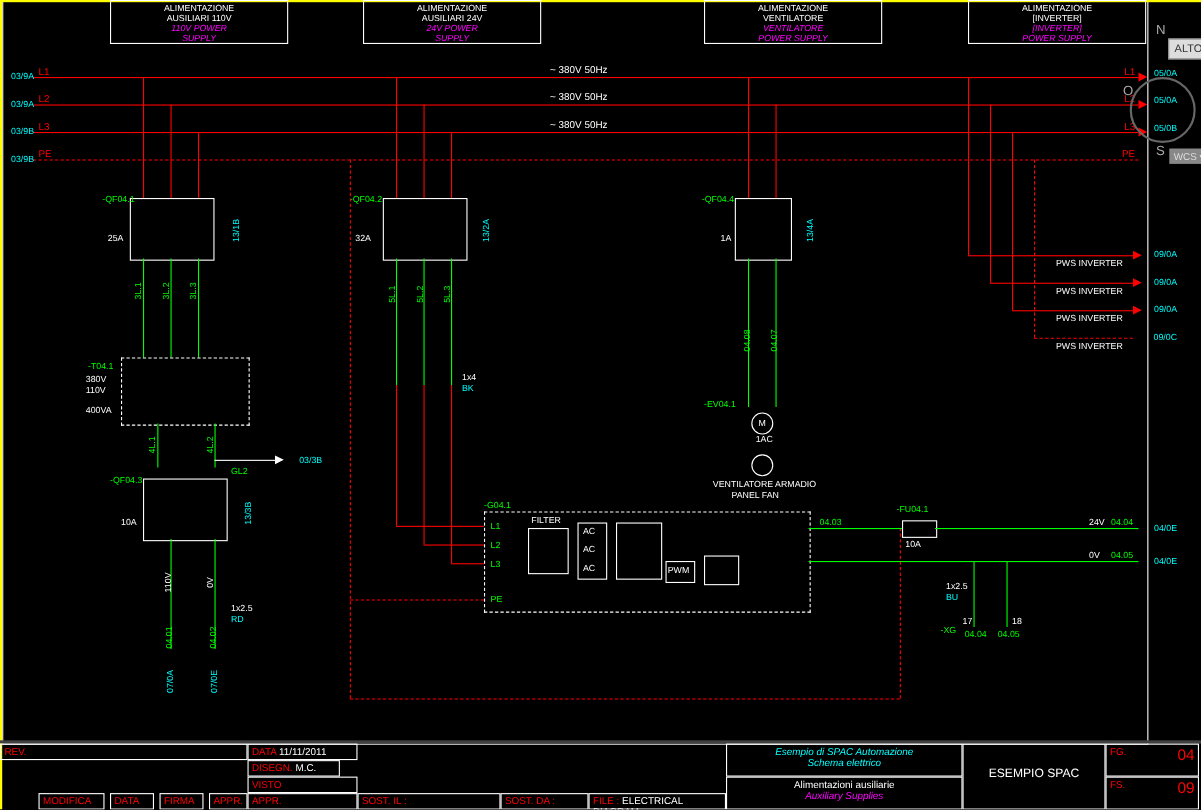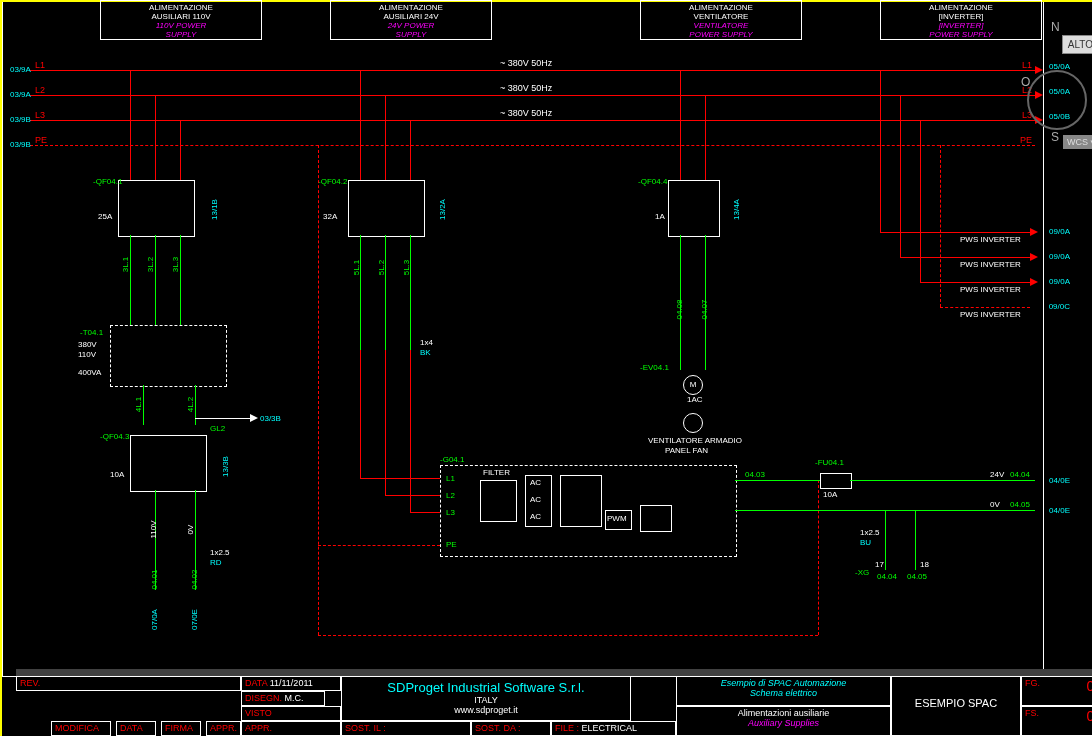--- a/index.html
+++ b/index.html
@@ -22,21 +22,21 @@
 
 .t{position:absolute;white-space:nowrap}
 .sm{font-size:8px}
 
 
 .hdr{position:absolute;top:0;border:1px solid #fff;height:36px;text-align:center;font-size:9px;padding-top:2px}
 .hdr .l1{color:#fff;font-size:8px}
 .hdr .l2{color:#f0f;font-size:8px;font-style:italic}
 
 
-.tb{position:absolute;bottom:0;left:16px;right:0;height:60px;border-top:7px solid #404040}
+.tb{position:absolute;bottom:0;left:0;right:0;height:60px;border-top:3px solid #404040}
 .tbcell{position:absolute;border:1px solid #fff;font-size:9px;padding:1px 3px;box-sizing:border-box}
 
 
 .compass{position:absolute;right:-5px;top:30px;width:70px;height:140px}
 .compass .ring{width:56px;height:56px;border:2px solid #666;border-radius:50%;position:absolute;top:40px;left:0}
 .compass .btn{position:absolute;right:-2px;top:5px;background:#ddd;color:#333;padding:3px 5px;font-size:10px;border:1px solid #888}
 .compass .wcs{position:absolute;right:-2px;top:105px;background:#888;color:#ddd;padding:2px 4px;font-size:9px}
 
 
 .box{position:absolute;border:1px solid #fff;background:transparent}
@@ -150,21 +150,21 @@
 <div class="t sm" style="left:78px;top:340px">380V</div>
 <div class="t sm" style="left:78px;top:350px">110V</div>
 <div class="t sm" style="left:78px;top:368px">400VA</div>
 <div class="v grn" style="left:143px;top:385px;height:40px"></div>
 <div class="v grn" style="left:195px;top:385px;height:40px"></div>
 <div class="t grnT sm" style="left:131px;top:400px;transform:rotate(-90deg)">4L.1</div>
 <div class="t grnT sm" style="left:183px;top:400px;transform:rotate(-90deg)">4L.2</div>
 <div class="t grnT sm" style="left:210px;top:424px">GL2</div>
 <div class="h wht" style="left:195px;top:418px;width:55px"></div>
 <div class="arr arrW" style="left:250px;top:414px"></div>
-<div class="t cyn sm" style="left:260px;top:414px">03/3B</div>
+<div class="t cyn sm" style="left:272px;top:414px">03/3B</div>
 
 <div class="box" style="left:130px;top:435px;width:75px;height:55px"></div>
 <div class="t grnT sm" style="left:100px;top:432px">-QF04.3</div>
 <div class="t sm" style="left:110px;top:470px">10A</div>
 <div class="t cyn sm" style="left:215px;top:462px;transform:rotate(-90deg)">13/3B</div>
 <div class="v grn" style="left:155px;top:490px;height:100px"></div>
 <div class="v grn" style="left:195px;top:490px;height:100px"></div>
 <div class="t sm" style="left:144px;top:525px;transform:rotate(-90deg)">110V</div>
 <div class="t sm" style="left:186px;top:525px;transform:rotate(-90deg)">0V</div>
 <div class="t sm" style="left:210px;top:548px">1x2.5</div>
@@ -275,42 +275,37 @@
 <div class="tbcell" style="left:35px;top:45px;width:60px;height:15px"><span class="redT">MODIFICA</span></div>
 <div class="tbcell" style="left:100px;top:45px;width:40px;height:15px"><span class="redT">DATA</span></div>
 <div class="tbcell" style="left:145px;top:45px;width:40px;height:15px"><span class="redT">FIRMA</span></div>
 <div class="tbcell" style="left:190px;top:45px;width:35px;height:15px"><span class="redT">APPR.</span></div>
 
 <div class="tbcell" style="left:225px;top:0;width:100px;height:15px"><span class="redT">DATA</span> <span>11/11/2011</span></div>
 <div class="tbcell" style="left:225px;top:15px;width:84px;height:15px"><span class="redT">DISEGN.</span> <span>M.C.</span></div>
 <div class="tbcell" style="left:225px;top:30px;width:100px;height:15px"><span class="redT">VISTO</span></div>
 <div class="tbcell" style="left:225px;top:45px;width:100px;height:15px"><span class="redT">APPR.</span></div>
 
-<div class="tbcell" style="left:325px;top:0;width:290px;height:45px;text-align:center">
-  <div class="cyn" style="font-size:13px;margin-top:2px">SDProget Industrial Software S.r.l.</div>
-  <div>ITALY</div>
-  <div>www.sdproget.it</div>
-</div>
 <div class="tbcell" style="left:325px;top:45px;width:130px;height:15px"><span class="redT">SOST. IL :</span></div>
 <div class="tbcell" style="left:455px;top:45px;width:80px;height:15px"><span class="redT">SOST. DA :</span></div>
 <div class="tbcell" style="left:535px;top:45px;width:125px;height:15px"><span class="redT">FILE :</span> <span>ELECTRICAL DIAGRAM</span></div>
 
 <div class="tbcell" style="left:660px;top:0;width:215px;height:30px;text-align:center">
  <div class="cyn" style="font-style:italic">Esempio di SPAC Automazione</div>
  <div class="cyn" style="font-style:italic">Schema elettrico</div>
 </div>
 <div class="tbcell" style="left:875px;top:0;width:130px;height:60px;text-align:center;line-height:50px;font-size:11px">ESEMPIO SPAC</div>
 
 <div class="tbcell" style="left:660px;top:30px;width:215px;height:30px;text-align:center">
  <div>Alimentazioni ausiliarie</div>
  <div class="mag" style="font-style:italic">Auxiliary Supplies</div>
 </div>
 <div class="tbcell" style="left:1005px;top:0;width:85px;height:30px">
   <span class="redT">FG.</span>
   <span style="float:right;color:#f00;font-size:14px">04</span>
 </div>
 <div class="tbcell" style="left:1005px;top:30px;width:85px;height:30px">
   <span class="redT">FS.</span>
-  <span style="float:right;color:#f00;font-size:14px">07</span>
+  <span style="float:right;color:#f00;font-size:14px">09</span>
 </div>
 </div>
 
 </div>
 
 </body></html>

